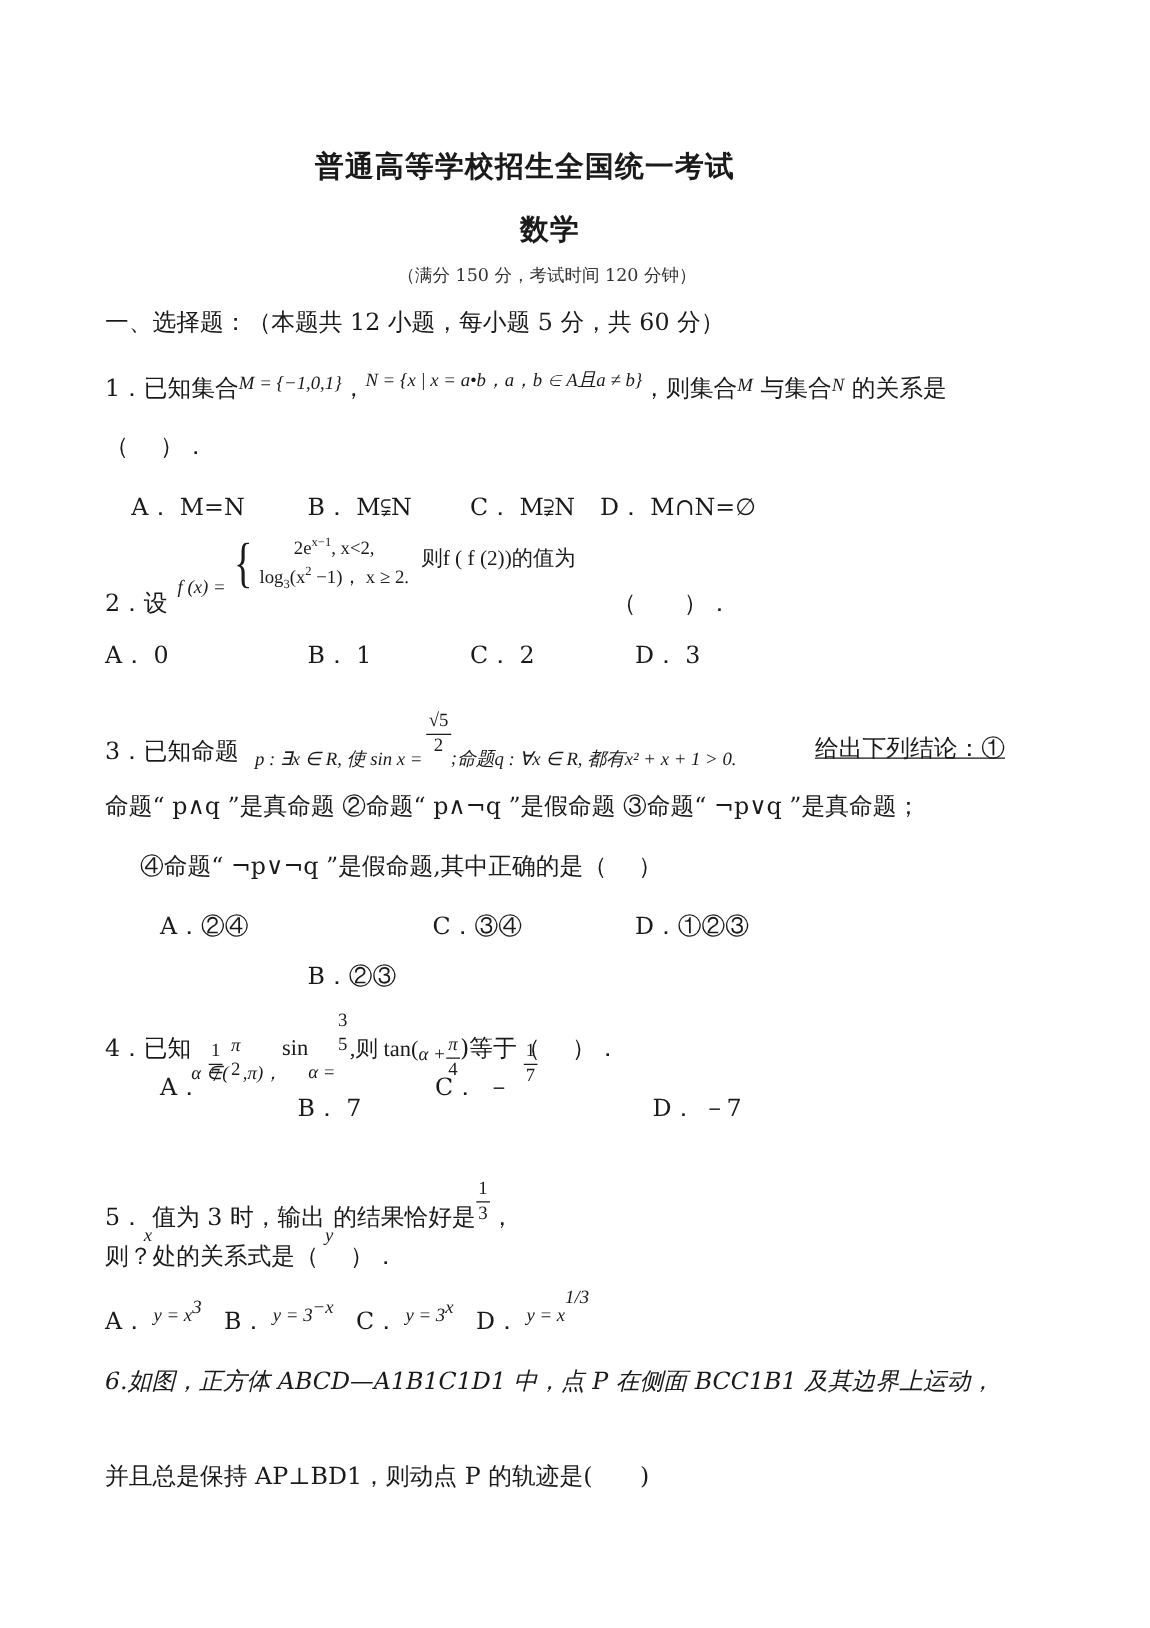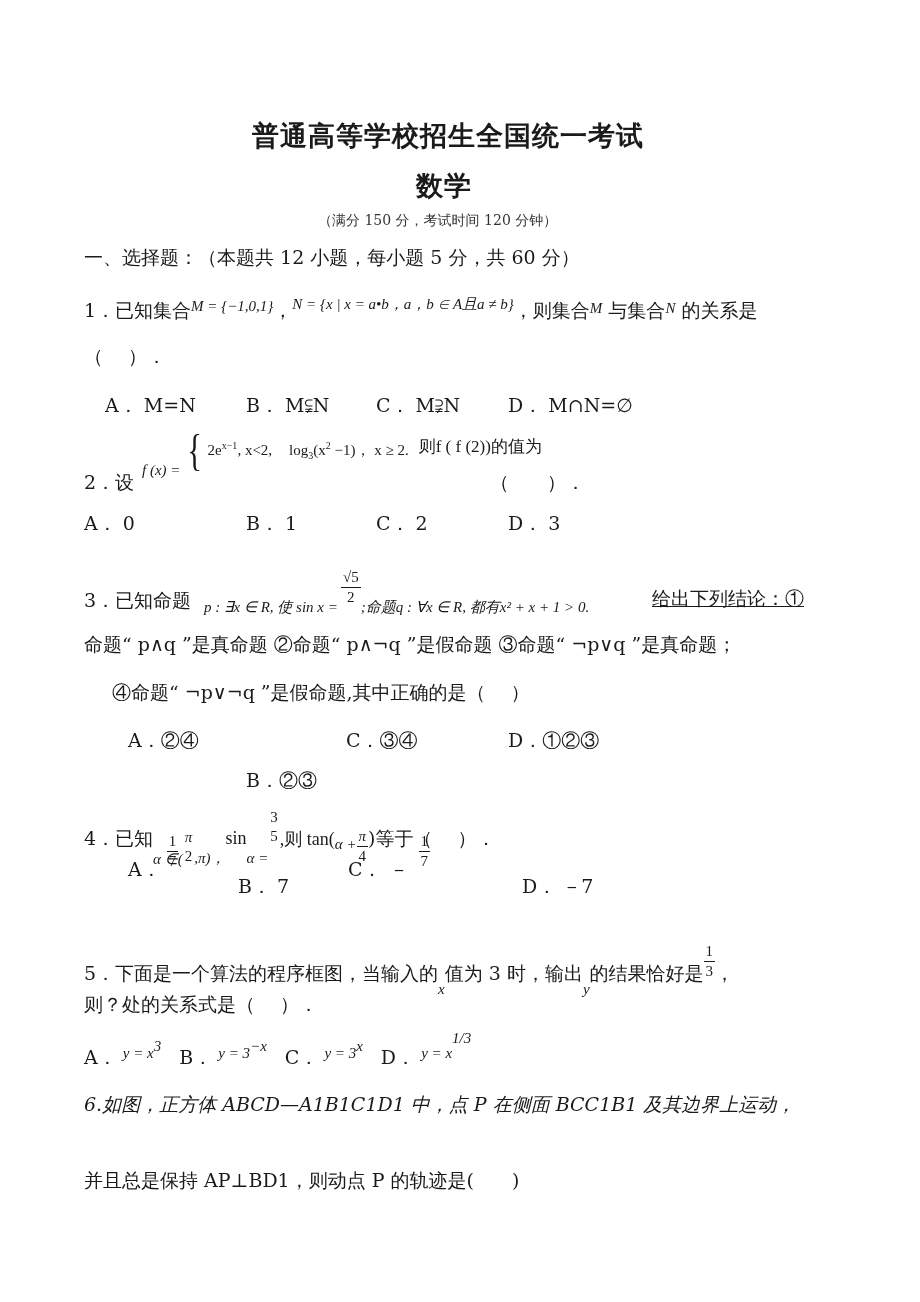--- a/index.html
+++ b/index.html
@@ -2,51 +2,51 @@
 <html><head>
 <meta charset="utf-8">
 <style>
   html, body { margin: 0; padding: 0; background: #ffffff; }
   body {
     width: 920px; height: 1302px; position: relative; overflow: hidden;
     font-family: "DejaVu Serif", "Liberation Serif", serif;
     color: #1a1a1a;
   }
   .abs { position: absolute; white-space: nowrap; }
-  .title { font-family: "DejaVu Sans", sans-serif; font-weight: bold; font-size: 27px; letter-spacing: 1px; }
+  .title { font-family: "DejaVu Sans", sans-serif; font-weight: bold; font-size: 23px; letter-spacing: 1px; }
   .subtitle { font-size: 14px; color: #333; }
   .txt { font-size: 19px; }
   .math { font-family: "Liberation Serif", serif; font-style: italic; font-size: 15px; margin-top: 40px; }
   .mathup { font-family: "Liberation Serif", serif; font-size: 15px; }
   .frac { display: inline-flex; flex-direction: column; align-items: center; vertical-align: middle; line-height: 1; font-family: "Liberation Serif", serif; font-size: 15px; }
   .frac .num { padding: 0 2px 2px; }
   .frac .den { padding: 2px 2px 0; }
   .frac.bar .num { border-bottom: 1px solid #1a1a1a; }
   .brace-block { display: inline-flex; align-items: center; }
   .brace { font-size: 44px; font-family: "Liberation Serif", serif; line-height: 1; transform: scaleX(0.7); margin-right: 2px; }
-  .cases { display: flex; flex-direction: row; gap: 17px; font-family: "Liberation Serif", serif; font-size: 15px; }
+  .cases { display: flex; flex-direction: column; gap: 4px; font-family: "Liberation Serif", serif; font-size: 15px; align-items: center; }
   sup, sub { font-size: 10px; }
 </style>
 </head>
 <body>
 
 <div class="abs title" style="left:252px; top:118px;">普通高等学校招生全国统一考试</div>
 <div class="abs title" style="left:416px; top:168px;">数学</div>
 <div class="abs subtitle" style="left:318px; top:212px;">（满分 150 分，考试时间 120 分钟）</div>
 
 <div class="abs txt" style="left:84px; top:245px;">一、选择题：（本题共 12 小题，每小题 5 分，共 60 分）</div>
 
 <div class="abs txt" style="left:84px; top:298px;">
   <span>1．</span><span>已知集合</span><span class="math" style="position:relative; top:-6px;">M = {−1,0,1}</span><span>，</span><span class="math" style="position:relative; top:-8px;">N = {x | x = a•b，a，b ∈ A且a ≠ b}</span><span>，则集合</span><span class="math" style="position:relative; top:-4px;">M</span><span> 与集合</span><span class="math" style="position:relative; top:-4px;">N</span><span> 的关系是</span>
 </div>
 <div class="abs txt" style="left:84px; top:344px;">（　 ）．</div>
 <div class="abs txt" style="left:84px; top:393px;margin-left:21px;"><span>A．</span> <span>M=N</span></div>
 <div class="abs txt" style="left:246px; top:393px;"><span>B．</span> <span>M⫋N</span></div>
 <div class="abs txt" style="left:376px; top:393px;"><span>C．</span> <span>M⫌N</span></div>
-<div class="abs txt" style="left:508px; top:393px;text-align:right;"><span>D．</span> <span>M∩N=∅</span></div>
+<div class="abs txt" style="left:480px; top:393px;text-align:right;"><span>D．</span> <span>M∩N=∅</span></div>
 
 <div class="abs txt" style="left:84px; top:470px;"><span>2．</span><span>设</span></div>
 <div class="abs" style="left:142px; top:422px; display:flex; align-items:center;">
   <span class="math" style="margin-right:4px;">f (x) =</span>
   <span class="brace-block">
     <span class="brace">{</span>
     <span class="cases">
       <span><span>2e</span><sup>x−1</sup><span>, x&lt;2,</span></span>
       <span><span>log</span><sub>3</sub><span>(x</span><sup>2</sup><span> −1)， x ≥ 2.</span></span>
     </span>
@@ -113,21 +113,20 @@
   <span style="margin-left:8px;">－</span>
   <span class="frac bar" style="margin-left:10px; position:relative; top:-14px;">
       <span class="num">1</span>
       <span class="den">7</span>
     </span>
 </div>
 <div class="abs txt" style="left:522px; top:874px;"><span>D．</span> <span>－7</span></div>
 
 <div class="abs txt" style="left:84px; top:945px; display:flex; align-items:center;">
   <span>5．</span>
-  <span>下面是一个算法的程序框图，当输入的</span>
   <span class="math" style="position:relative; top:-4px;">x</span>
   <span>值为 3 时，输出</span>
   <span class="math" style="position:relative; top:-4px;">y</span>
   <span>的结果恰好是</span>
   <span class="frac bar" style="position:relative; top:-12px;">
       <span class="num">1</span>
       <span class="den">3</span>
     </span>
   <span>，</span>
 </div>

